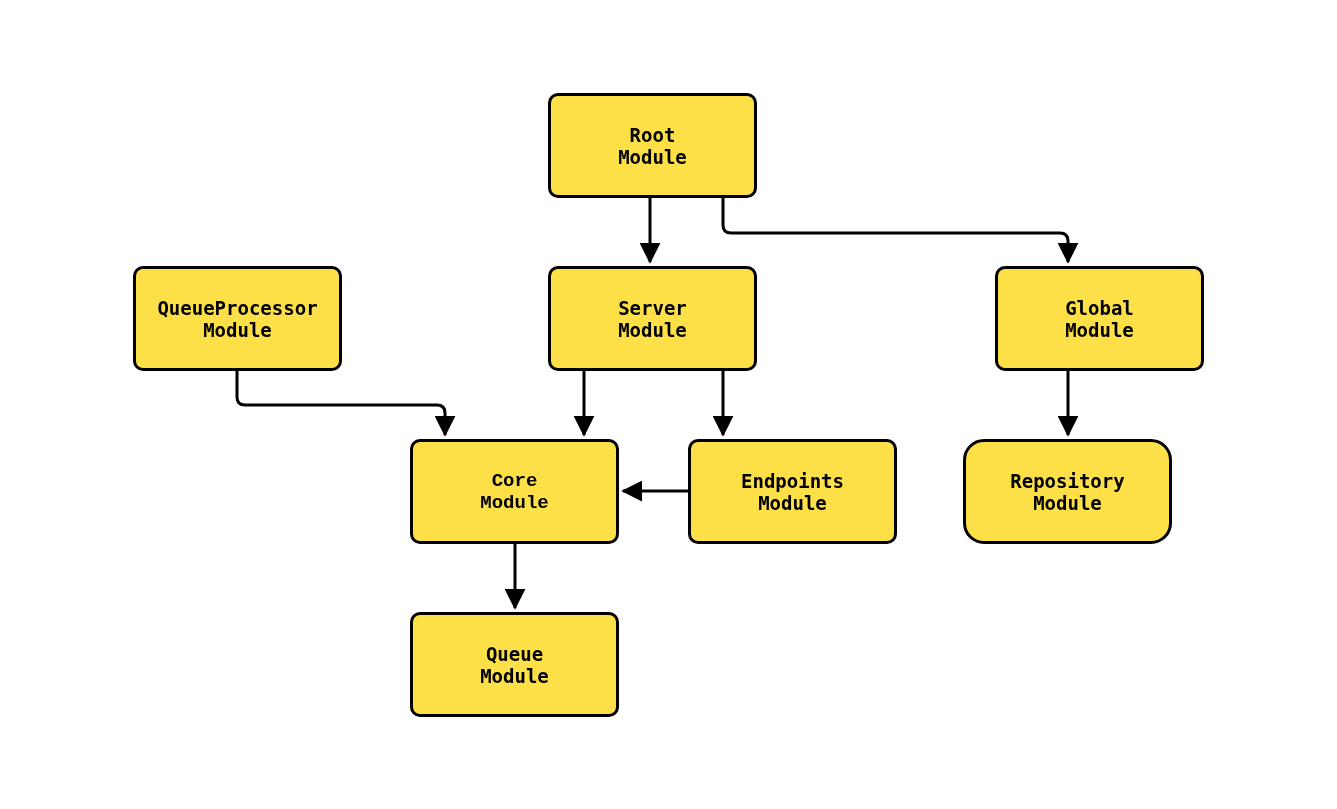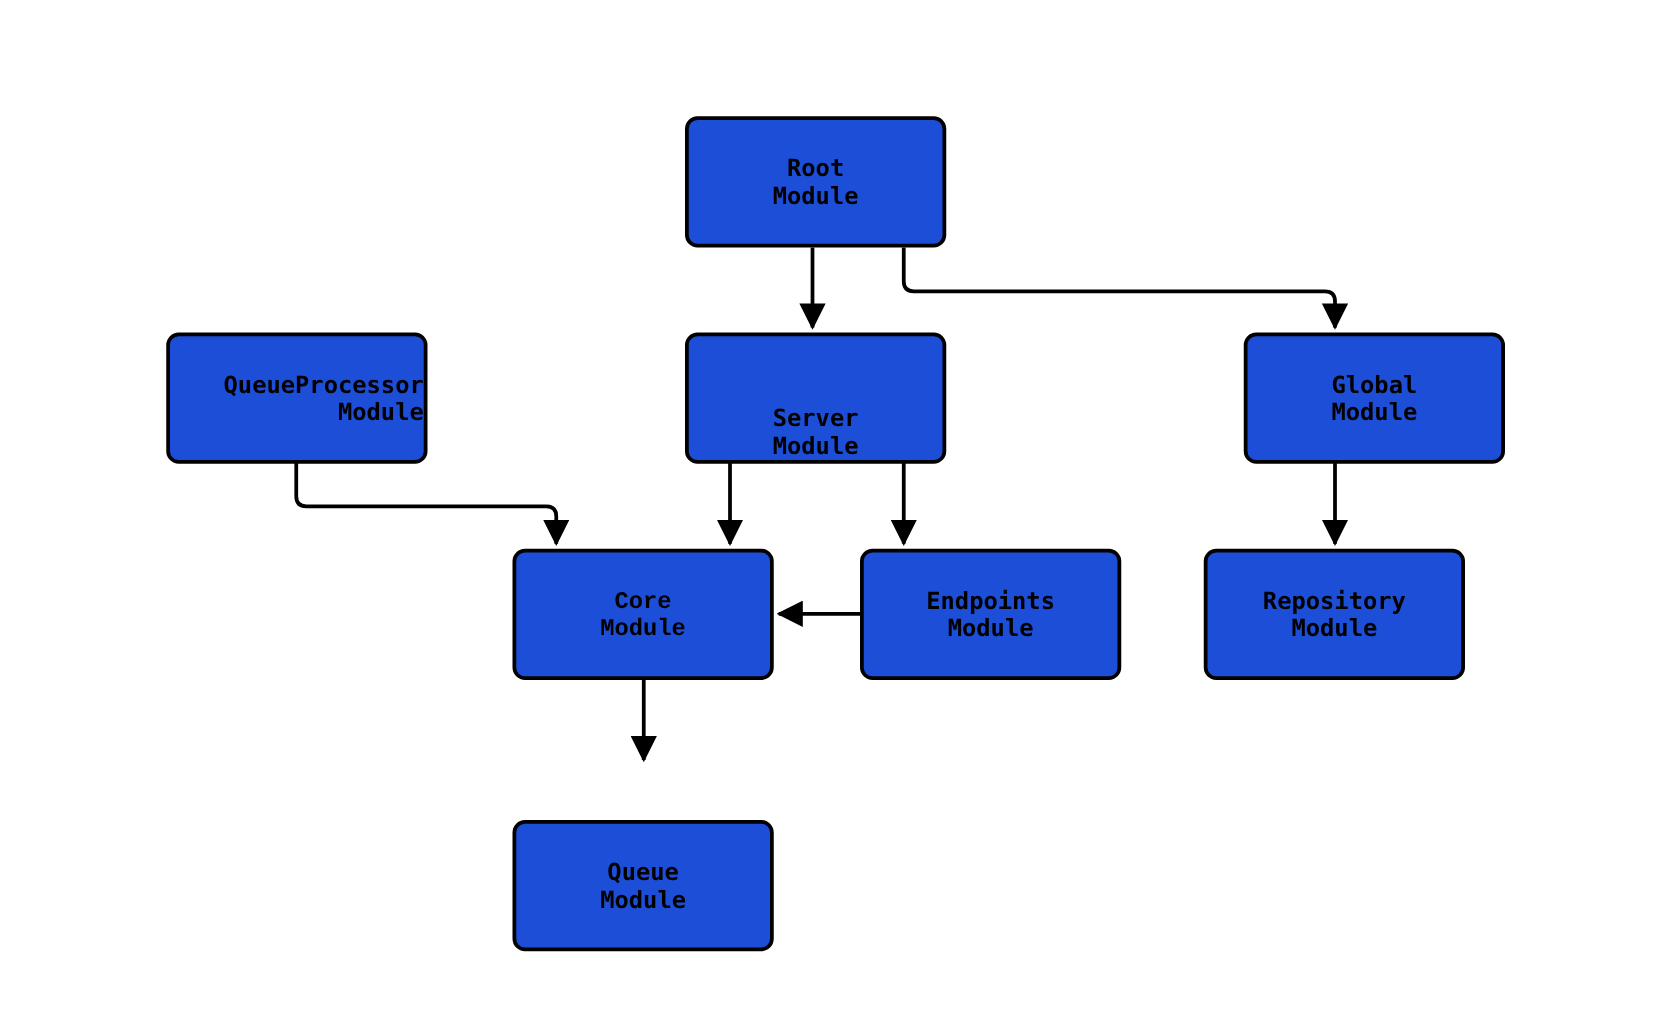--- a/index.html
+++ b/index.html
@@ -30,41 +30,41 @@
   .edge {
     fill: none;
     stroke: #000000;
     stroke-width: 3;
   }
   .node {
     position: absolute;
     width: 209px;
     height: 105px;
     box-sizing: border-box;
-    background: #1d4ed8;
+    background: #fde047;
     border: 3px solid #000000;
     border-radius: 10px;
     display: flex;
     flex-direction: column;
     align-items: center;
     justify-content: center;
     text-align: center;
     font-weight: bold;
     font-size: 19px;
     line-height: 22px;
     color: #000000;
   }
   .node-root          { left: 548px; top: 93px;  }
-  .node-queue-processor { left: 133px; top: 266px; align-items: flex-end; }
-  .node-server        { left: 548px; top: 266px; justify-content: flex-end; }
+  .node-queue-processor { left: 133px; top: 266px; }
+  .node-server        { left: 548px; top: 266px; }
   .node-global        { left: 995px; top: 266px; }
   .node-core          { left: 410px; top: 439px; font-family: Liberation Mono, monospace; }
   .node-endpoints     { left: 688px; top: 439px; text-align: center; }
-  .node-repository    { left: 963px; top: 439px; }
-  .node-queue         { left: 410px; top: 612px; margin-top: 44px; }
+  .node-repository    { left: 963px; top: 439px; border-radius: 21px; }
+  .node-queue         { left: 410px; top: 612px; }
 </style>
 </head>
 <body>
 
 <div class="canvas">
 
   <svg class="edges" viewBox="0 0 1337 809" xmlns="http://www.w3.org/2000/svg">
     <defs>
       <marker id="arrowhead" viewBox="0 0 12 12" refX="11" refY="6" markerWidth="21" markerHeight="21" markerUnits="userSpaceOnUse" orient="auto">
         <path d="M0,0 L12,6 L0,12 Z" fill="#000000"></path>

